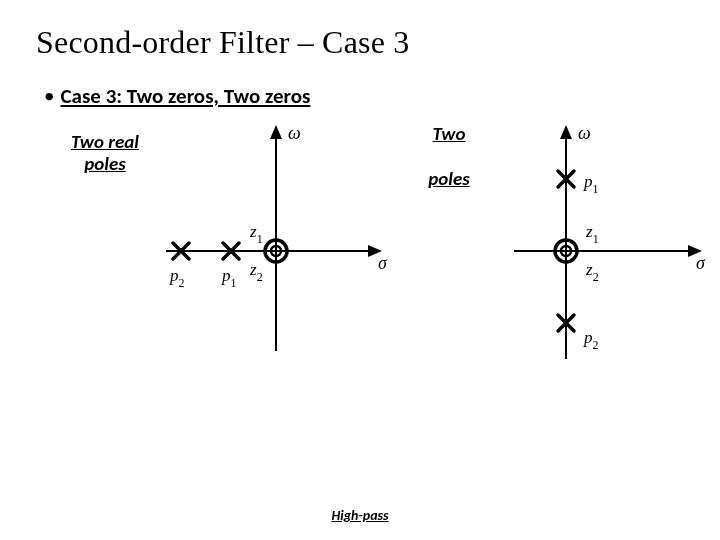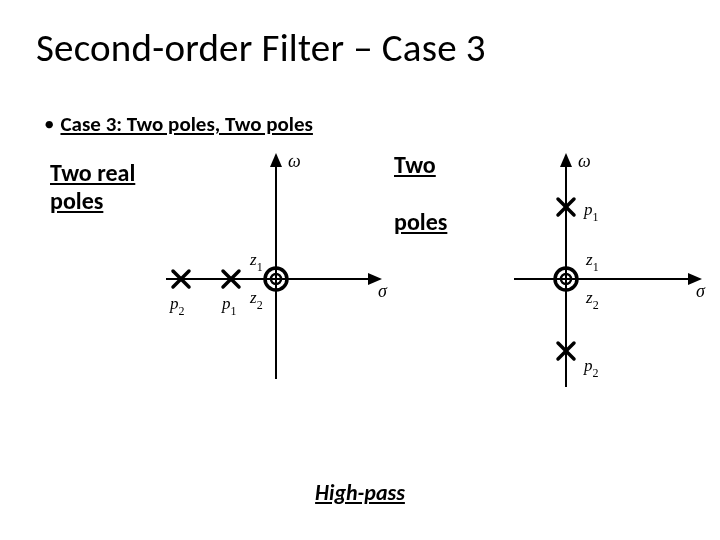--- a/index.html
+++ b/index.html
@@ -6,51 +6,53 @@
   body {
     width: 720px;
     height: 540px;
     background: #fff;
     font-family: Calibri, "Segoe UI", Arial, sans-serif;
     color: #000;
     padding: 24px 36px 10px 36px;
     position: relative;
   }
   .title {
-    font-size: 39px;
+    font-size: 32px;
     font-weight: 400;
     letter-spacing: 0.2px;
-    margin-bottom: 38px;
+    margin-bottom: 20px;
+    font-family: Liberation Serif, serif;
   }
   .bullets { margin-left: 8px; font-size: 21px; font-weight: 700; line-height: 1.5; }
   .bullets .row1 { }
   .bullets .row2 { margin-left: 134px; }
   .bullet-dot { font-weight: 400; margin-right: 6px; }
   .ul { text-decoration: underline; }
   .diagrams {
     position: relative;
     height: 300px;
     margin-top: 8px;
   }
   .left-caption, .right-caption {
     position: absolute;
-    font-size: 24px;
+    font-size: 19px;
     font-weight: 700;
+    font-style: italic;
     text-decoration: underline;
-    text-align: left;
+    text-align: center;
     line-height: 1.2;
   }
   .left-caption { left: 14px; top: 10px; width: 110px; }
   .right-caption { left: 358px; top: 2px; width: 110px; }
   .footer {
     position: absolute;
     left: 0; right: 0;
-    bottom: 34px;
+    bottom: 16px;
     text-align: center;
-    font-size: 22px;
+    font-size: 14px;
     font-weight: 700;
     font-style: italic;
     text-decoration: underline;
   }
   svg { position: absolute; overflow: visible; }
   .plane-left  { left: 120px; top: 0; }
   .plane-right { left: 470px; top: 0; }
   .axis { stroke: #000; stroke-width: 2; fill: none; }
   .arrowhead { fill: #000; }
   .axis-label { font-family: "Times New Roman", serif; font-size: 18px; font-style: italic; }
@@ -60,21 +62,21 @@
   .zero-outer { fill: none; stroke: #000; stroke-width: 3.5; }
   .zero-inner { fill: none; stroke: #000; stroke-width: 2.5; }
 </style>
 </head>
 <body>
 
 <div class="title">Second-order Filter – Case 3</div>
 
 <div class="bullets">
   <div class="row1">
-    <span class="bullet-dot">•</span><span class="ul">Case 3: Two poles, Two poles</span>
+    <span class="bullet-dot">•</span><span class="ul">Case 3: Two zeros, Two zeros</span>
   </div>
 </div>
 
 <div class="diagrams">
 
   <div class="left-caption">
     <span>Two real</span><br><span>poles</span>
   </div>
   <div class="right-caption">
     <span>Two</span><br><br><span>poles</span>

